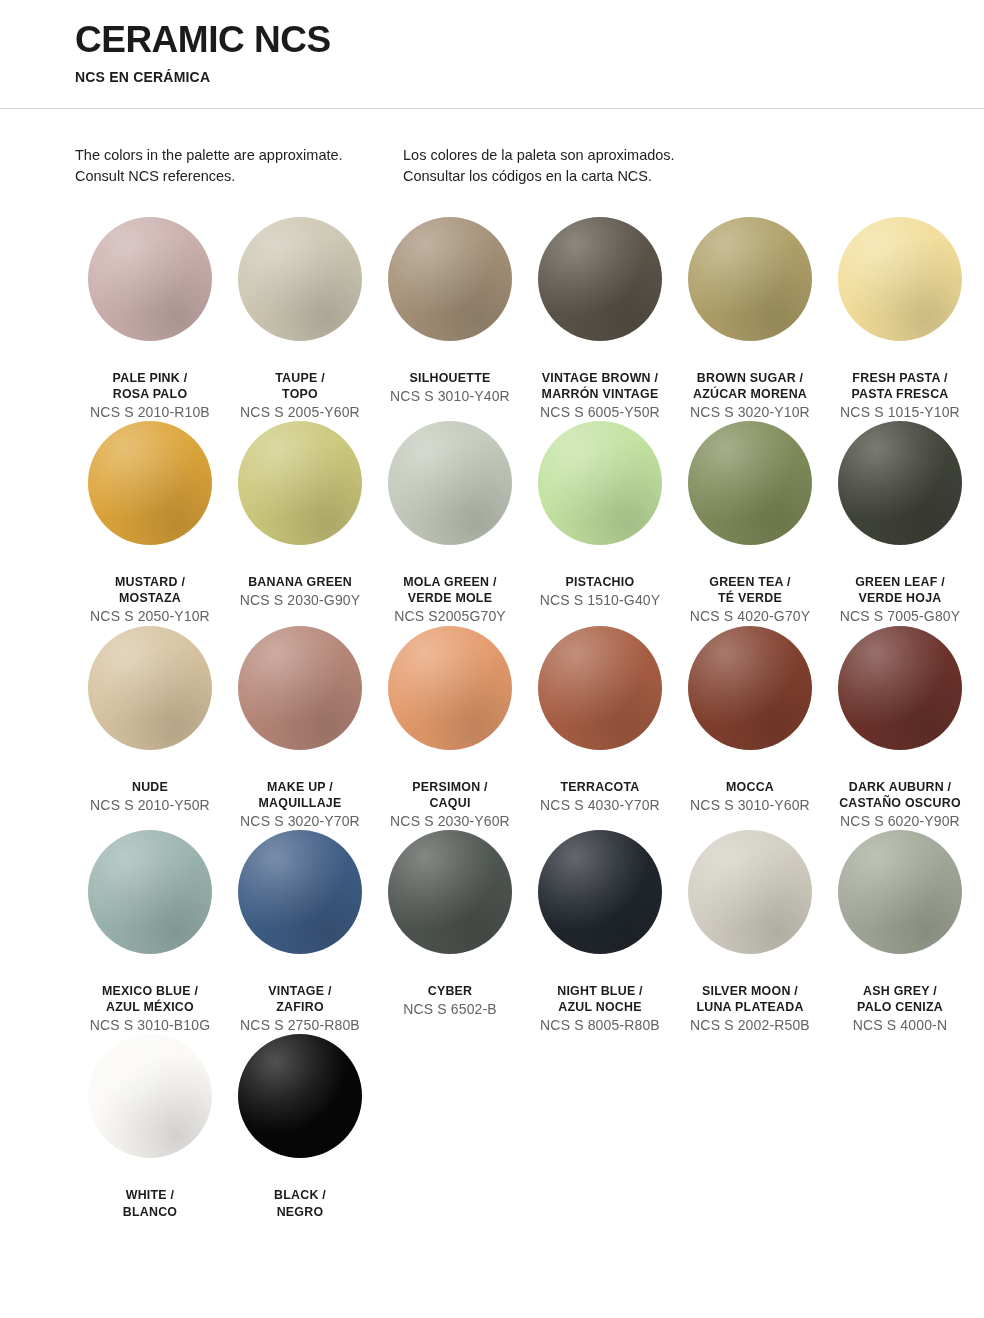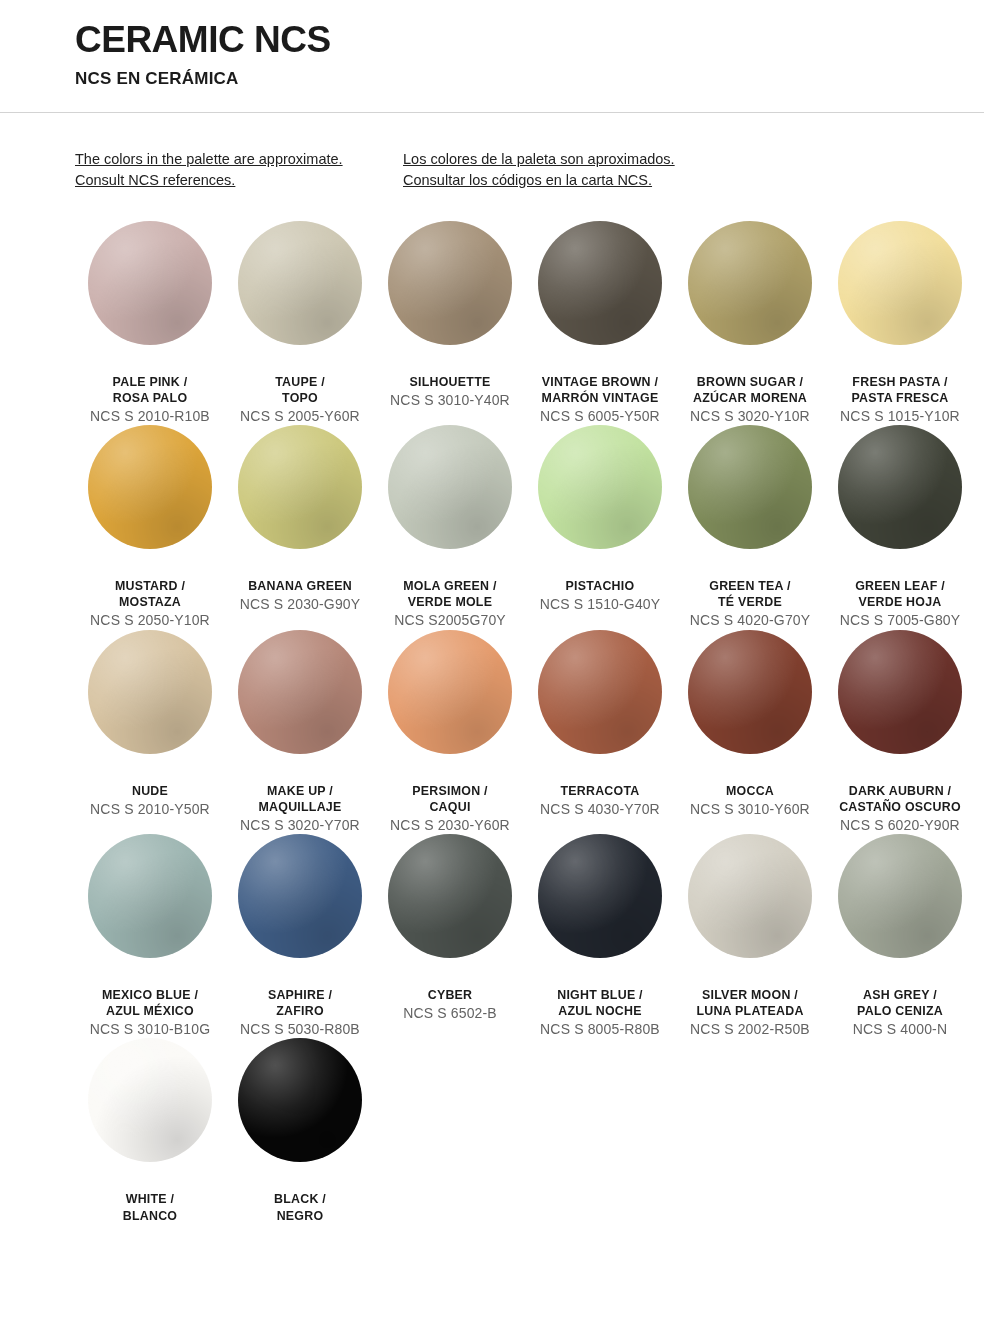--- a/index.html
+++ b/index.html
@@ -28,42 +28,41 @@
   }
   .title {
     font-size: 37px;
     font-weight: 700;
     letter-spacing: -0.5px;
     line-height: 1.1;
     margin: 0;
     color: #1b1b1b;
   }
   .subtitle {
-    font-size: 17px;
+    font-size: 14px;
     font-weight: 700;
     letter-spacing: 0.2px;
     margin: 8px 0 0 0;
     color: #1b1b1b;
   }
   .header-rule {
     margin-top: 23px;
     border-top: 1px solid #d3d3d3;
     width: 984px;
   }
 
   
   .notes {
     display: flex;
     padding: 36px 0 0 75px;
   }
   .note {
     font-size: 14.5px;
     line-height: 1.45;
     color: #222222;
-    text-decoration: underline;
   }
   .note-en { width: 328px; }
   .note-es { width: 420px; }
   .note-line { display: block; }
 
   
   .grid {
     padding: 30px 0 0 0;
     margin-left: 75px;
     width: 900px;
@@ -338,23 +337,23 @@
             <div class="name">MEXICO BLUE /
 AZUL MÉXICO</div>
             <div class="code">NCS S 3010-B10G</div>
           </div>
         </div>
         <div class="cell">
           <div class="dot-wrap">
             <div class="dot" style="background: rgb(63, 93, 133);"></div>
           </div>
           <div class="caption">
-            <div class="name">SAPHIRE /
+            <div class="name">VINTAGE /
 ZAFIRO</div>
-            <div class="code">NCS S 5030-R80B</div>
+            <div class="code">NCS S 2750-R80B</div>
           </div>
         </div>
         <div class="cell">
           <div class="dot-wrap">
             <div class="dot" style="background: rgb(79, 85, 81);"></div>
           </div>
           <div class="caption">
             <div class="name">CYBER</div>
             <div class="code">NCS S 6502-B</div>
           </div>

